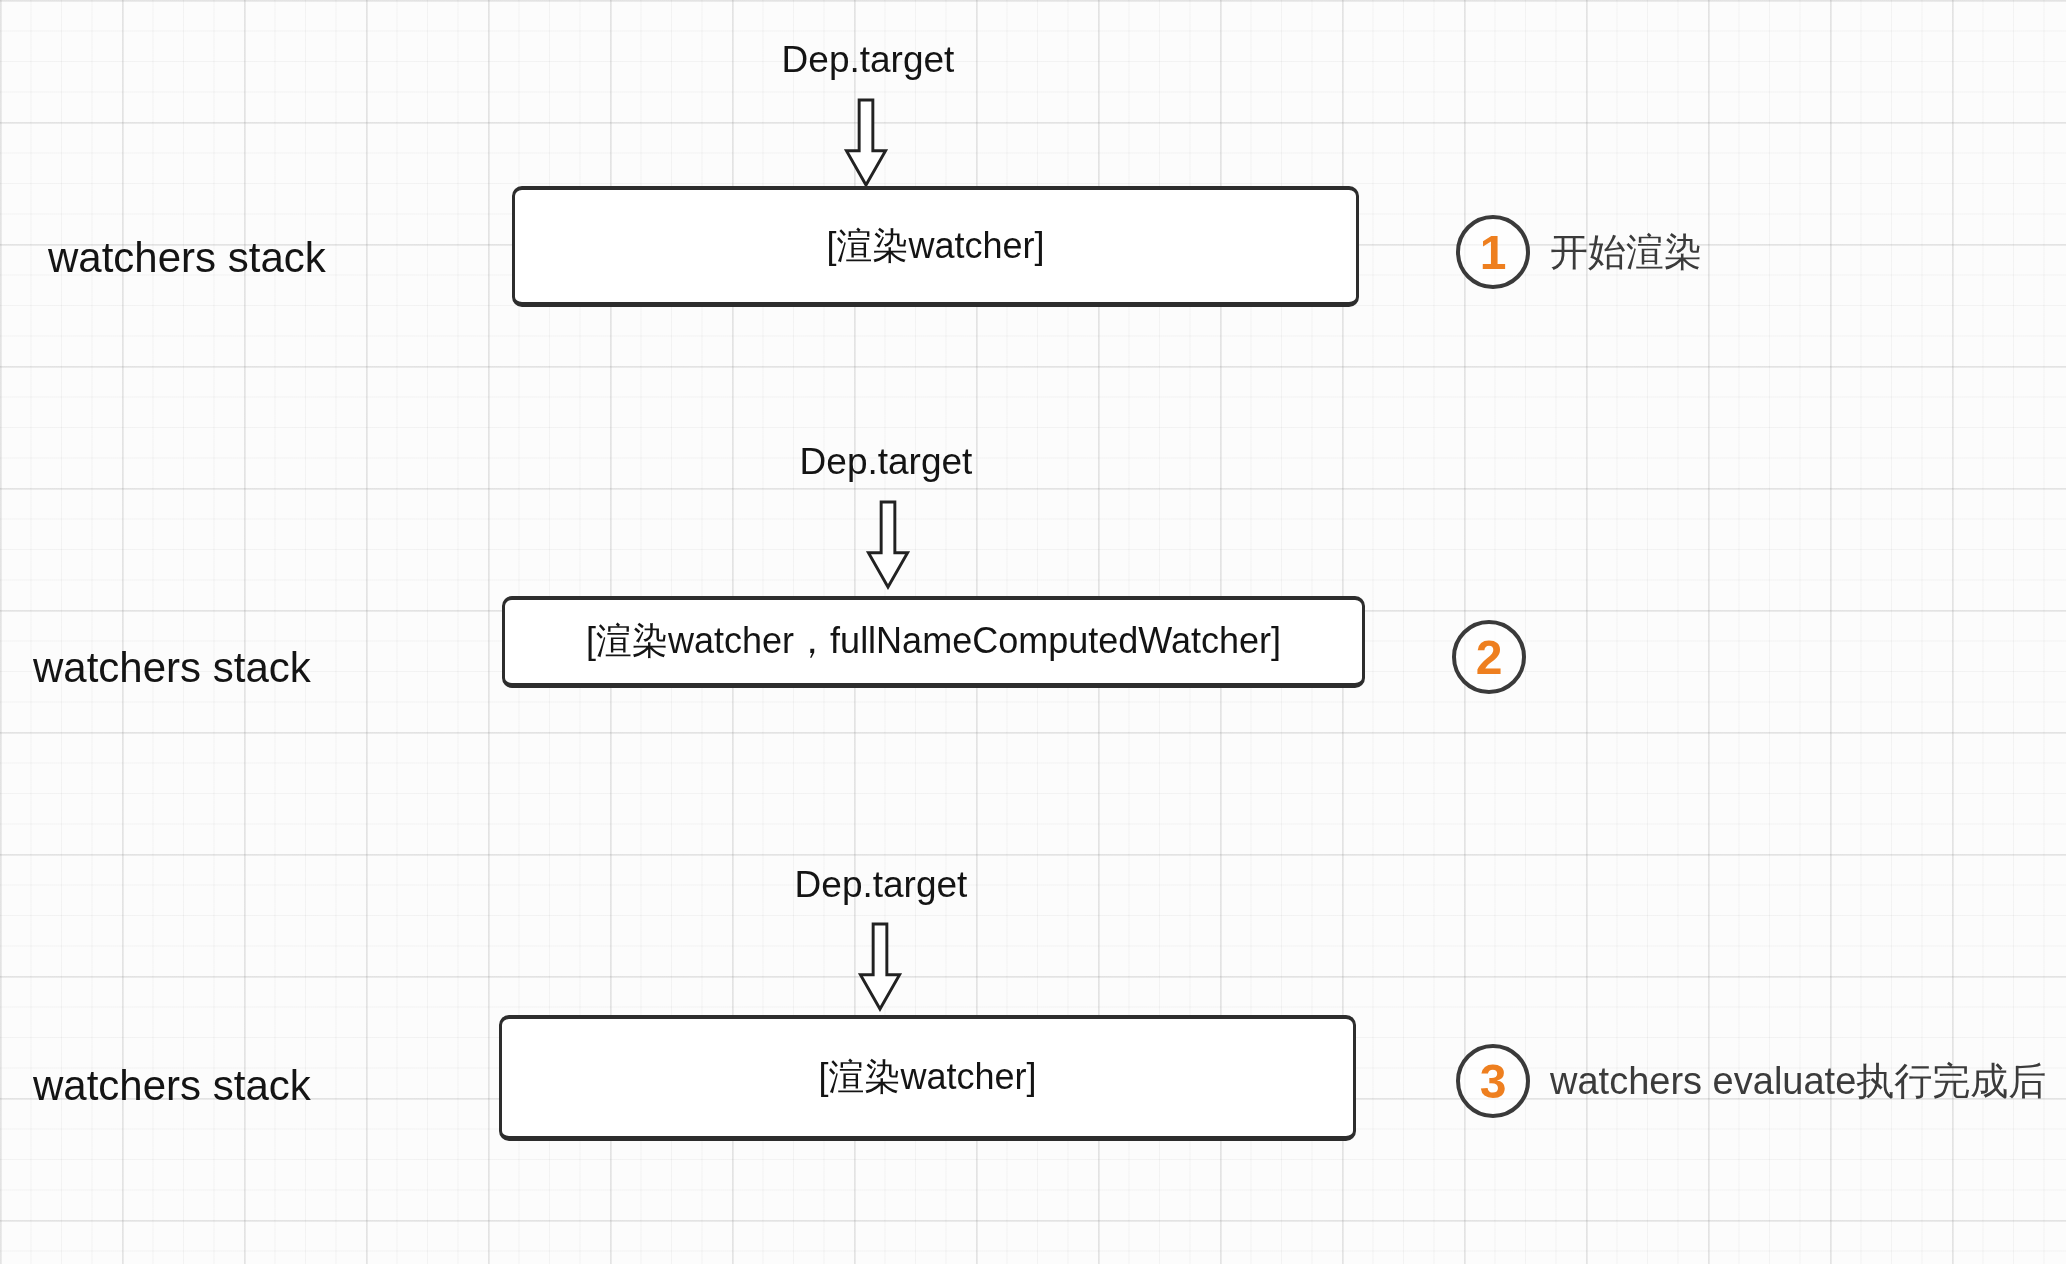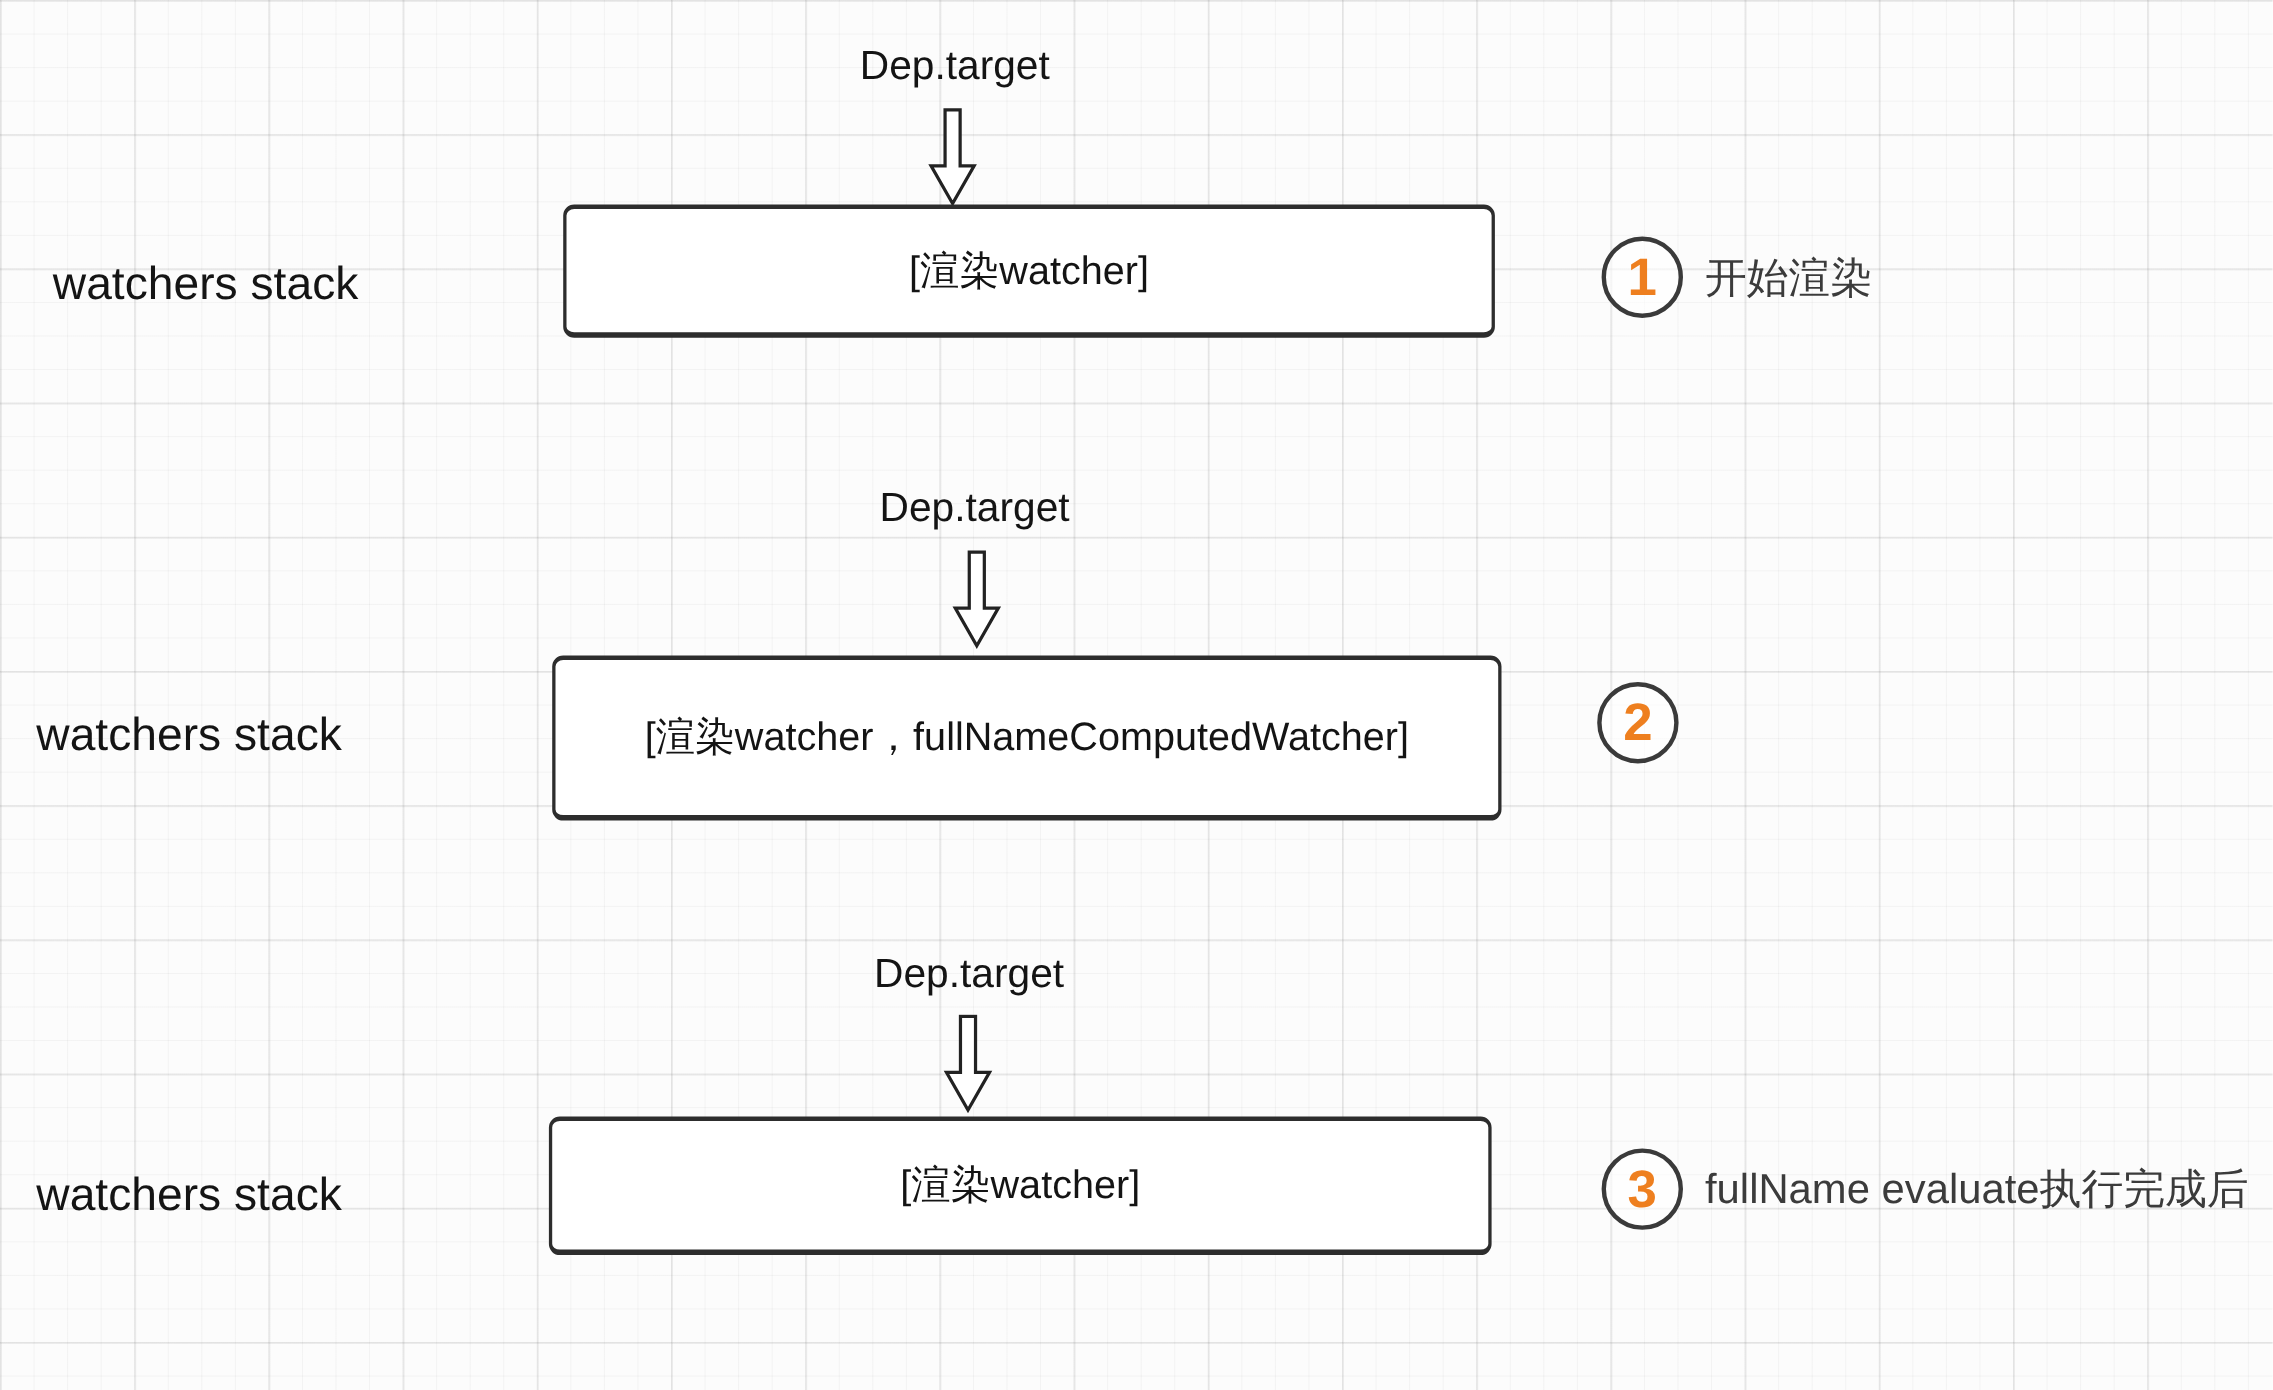--- a/index.html
+++ b/index.html
@@ -48,21 +48,21 @@
     border-radius: 10px;
     display: flex;
     align-items: center;
     justify-content: center;
     font-size: 36px;
     color: var(--ink);
     white-space: nowrap;
     margin-left: 44px;
   }
   #s1 .stack-box { left: 468px; top: 186px; width: 847px; height: 121px; }
-  #s2 .stack-box { left: 458px; top: 596px; width: 863px; height: 150px; }
+  #s2 .stack-box { left: 458px; top: 596px; width: 863px; height: 92px; }
   #s3 .stack-box { left: 455px; top: 1015px; width: 857px; height: 126px; }
 
   .stack-label {
     position: absolute;
     font-size: 42px;
     line-height: 48px;
     font-weight: normal;
     color: var(--ink);
     white-space: nowrap;
   }
@@ -139,17 +139,17 @@
     <div class="dep-label">Dep.target</div>
     <svg class="arrow" width="46" height="90" viewBox="0 0 46 92">
       <path d="M16,2 L30,2 L30,54 L43,54 L23,89 L3,54 L16,54 Z" fill="#ffffff" stroke="#222222" stroke-width="3" stroke-linejoin="miter"></path>
     </svg>
     <div class="stack-box">
       <span>[渲染watcher]</span>
     </div>
     <div class="stack-label">watchers stack</div>
     <div class="annotation">
       <div class="step-circle">3</div>
-      <div class="note">fullName evaluate执行完成后</div>
+      <div class="note">watchers evaluate执行完成后</div>
     </div>
   </div>
 
 </div>
 
 </body></html>

